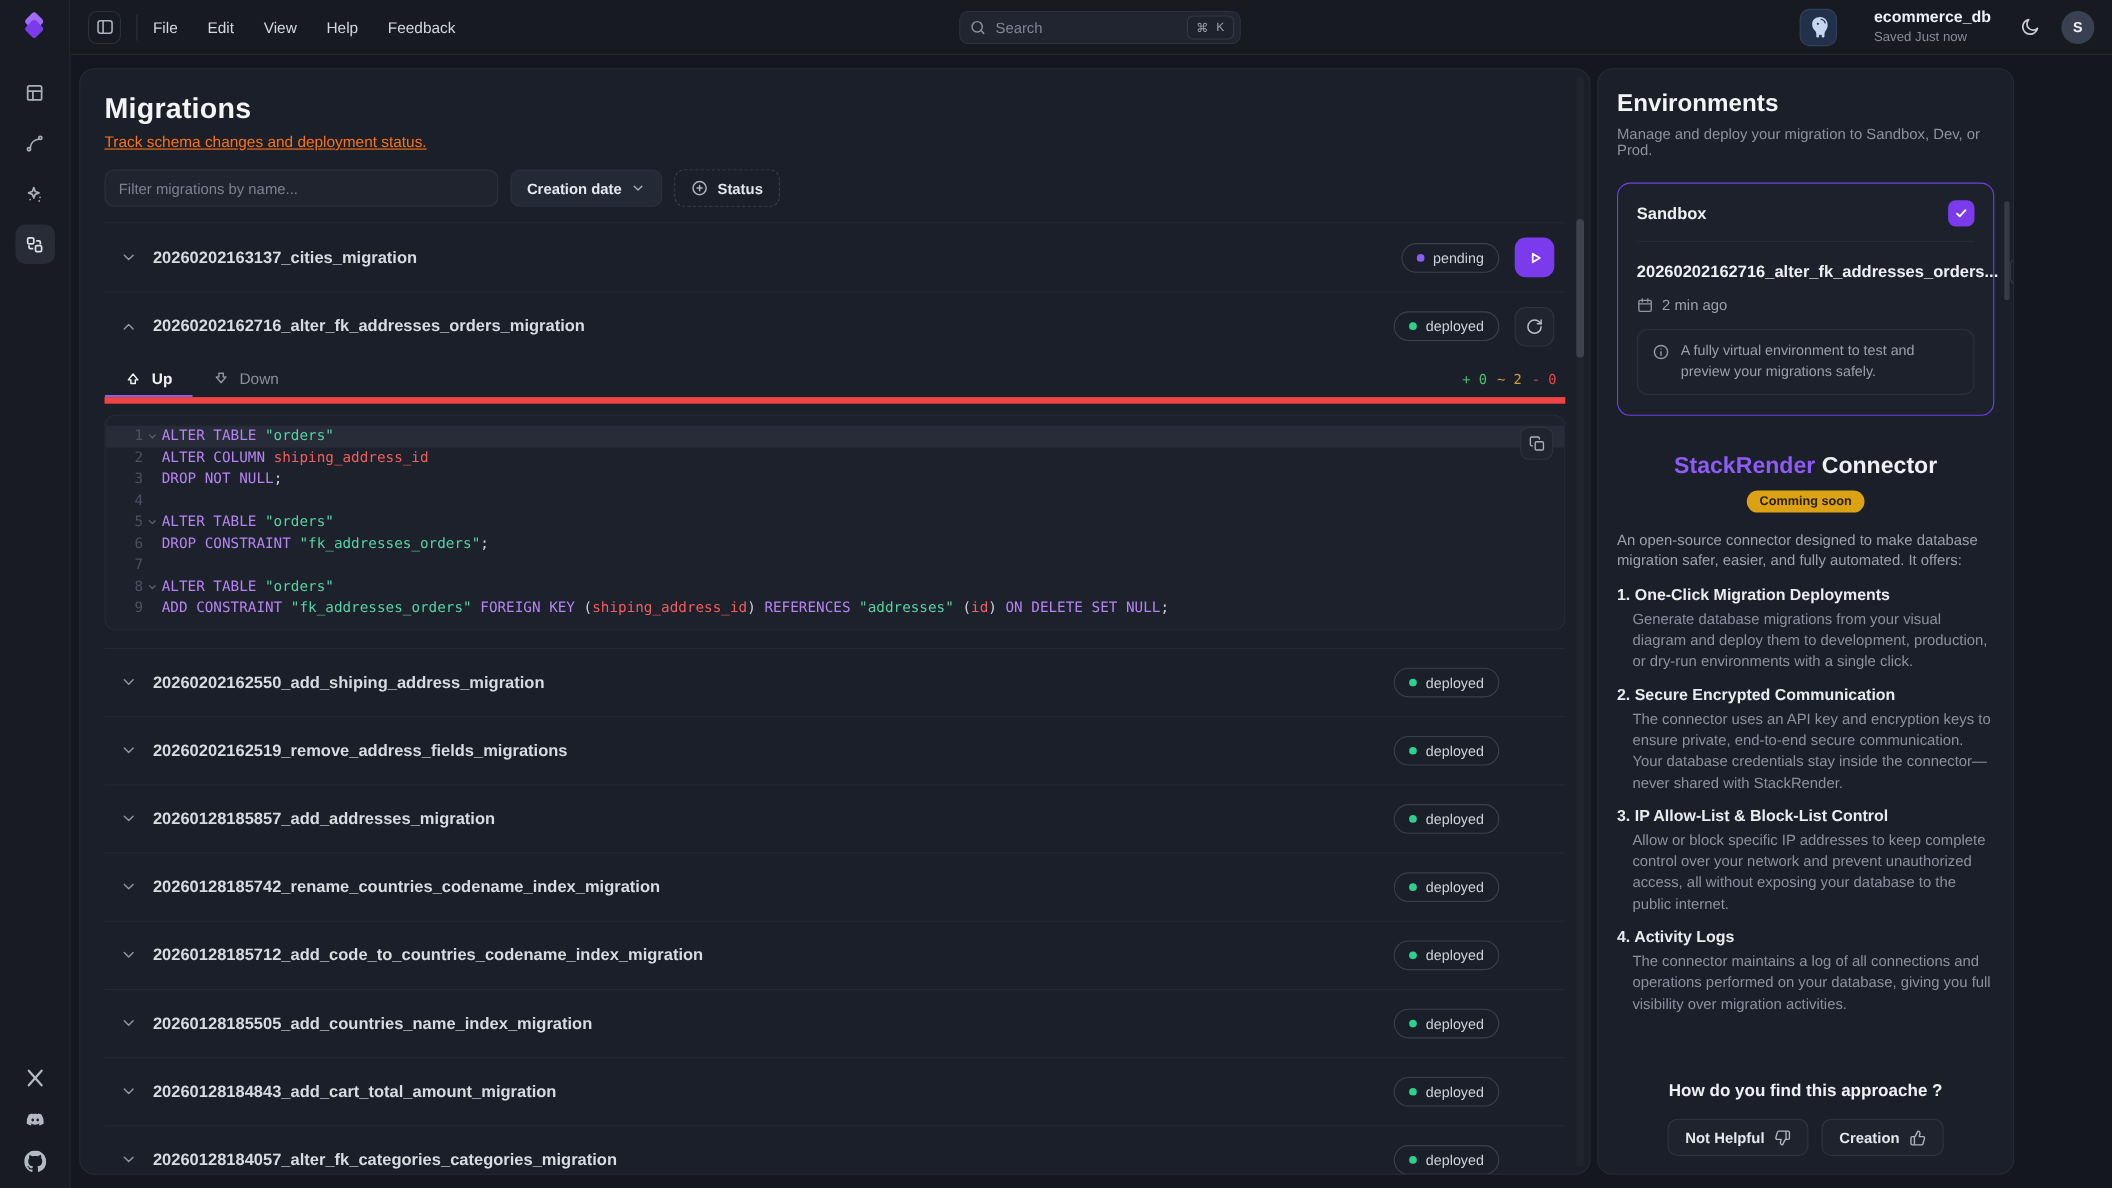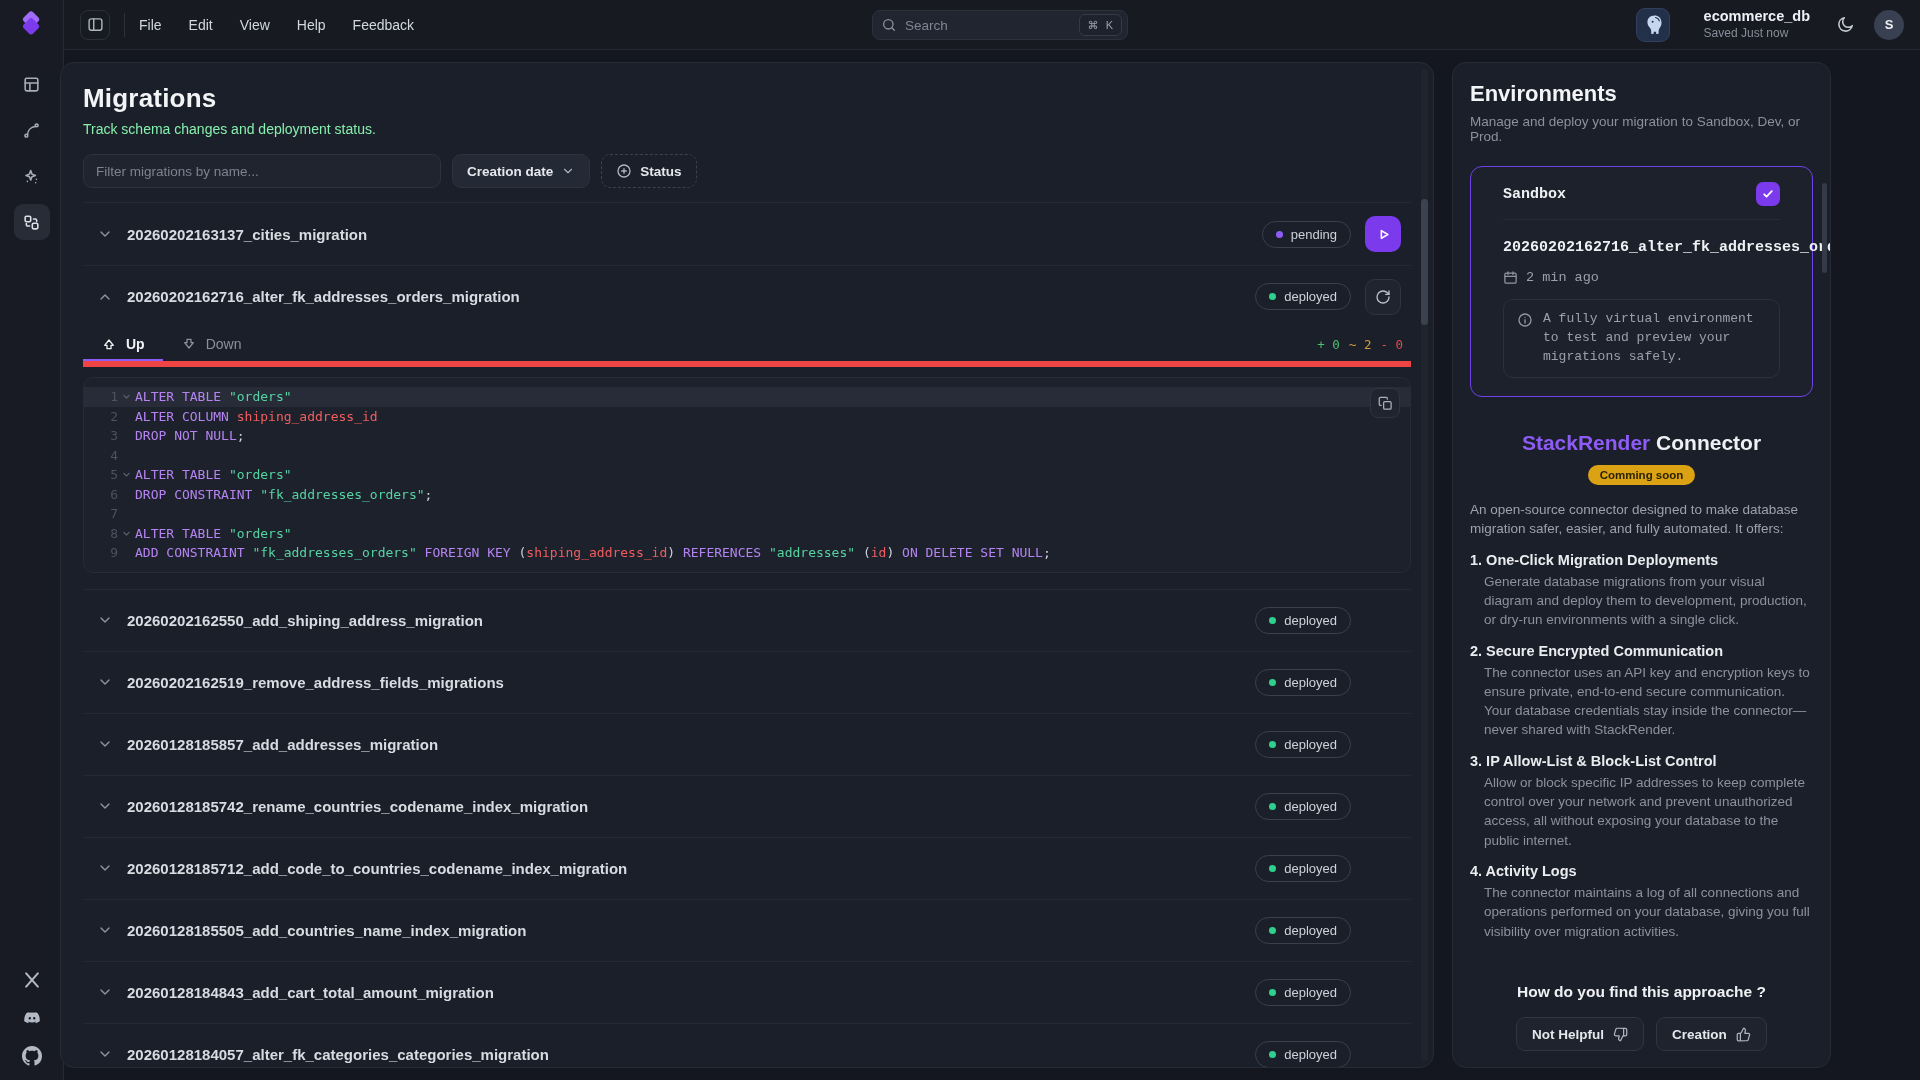--- a/index.html
+++ b/index.html
@@ -40,27 +40,27 @@
   .snav-item { width:36px; height:36px; border-radius:9px; display:flex; align-items:center; justify-content:center;
     color:#a7adb9; cursor:pointer; }
   .snav-item.active { background:#272c37; color:#dde0e6; }
   .snav-item [data-icon]{ width:19px; height:19px; }
   .s-social { margin-top:auto; display:flex; flex-direction:column; gap:18px; align-items:center; }
   .soc { width:20px; height:20px; color:#b4bac5; cursor:pointer; }
 
   
   .card { position:absolute; top:62px; height:1006px; background:#1b1f29; border:1px solid #262b36;
     border-radius:14px; overflow:hidden; }
-  .main-card { left:60px; width:1374px; }
+  .main-card { left:72px; width:1374px; }
   .right-card { left:1452px; width:379px; display:flex; flex-direction:column; padding:18px 17px 16px; }
 
   
   .main-pad { padding:20px 22px 0; }
   .h1 { font-size:26px; font-weight:bold; color:#f3f4f6; letter-spacing:.2px; }
-  .sub { font-size:14px; color:#86efac; margin-top:7px; }
+  .sub { font-size:14px; color:#f97316; margin-top:7px;text-decoration:underline; }
   .toolbar { display:flex; align-items:center; gap:11px; margin-top:17px; }
   .filter-input { width:358px; height:34px; background:#1f242e; border:1px solid #2d323d; border-radius:9px;
     color:#d7dae0; font-size:13.5px; padding:0 12px; outline:none; font-family:"Liberation Sans",sans-serif; }
   .filter-input::placeholder { color:#7c8390; }
   .btn { height:34px; display:inline-flex; align-items:center; gap:8px; padding:0 14px; border-radius:9px;
     font-size:13.5px; color:#e5e7ec; background:#242936; border:1px solid #2d323d; cursor:pointer;
     font-family:"Liberation Sans",sans-serif; font-weight:600;}
   .btn [data-icon]{ width:15px; height:15px; color:#aeb4c0; }
   .btn.dashed { background:transparent; border:1px dashed #3a4150; }
   .rows { margin-top:14px; border-top:1px solid #242934; }
@@ -104,21 +104,21 @@
   .fold [data-icon]{ width:9px; height:9px; }
   .ct { white-space:pre; color:#ced3dc; }
   .tk-k { color:#b584f2; } .tk-s { color:#56d4a2; } .tk-r { color:#f25e5e; } .tk-p { color:#ced3dc; }
 
   .sb-track { position:absolute; top:6px; bottom:6px; right:5px; width:7px; border-radius:4px; background:#20242d; }
   .sb-thumb { position:absolute; top:130px; right:0; width:7px; height:126px; border-radius:4px; background:#3c434f; cursor:grab; }
 
   
   .env-title { font-size:22px; font-weight:bold; color:#f3f4f6; }
   .env-sub { font-size:13.5px; color:#8b919d; margin-top:7px; }
-  .sandbox { margin-top:22px; border:1px solid #6f42e8; border-radius:12px; background:#1d212c; padding:15px 32px 18px;font-family:Liberation Mono, monospace; }
+  .sandbox { margin-top:22px; border:1px solid #6f42e8; border-radius:12px; background:#1d212c; padding:15px 17px 18px; }
   .sbx-head { display:flex; align-items:center; }
   .sbx-title { font-size:15px; font-weight:bold; color:#eef0f3; }
   .chk { margin-left:auto; width:24px; height:24px; border-radius:7px; background:#7c3aed; color:#fff;
     display:flex; align-items:center; justify-content:center; cursor:pointer; }
   .chk [data-icon]{ width:14px; height:14px; }
   .sbx-div { border-top:1px solid #262b36; margin:13px 0 14px; }
   .sbx-mig { display:flex; align-items:center; gap:10px; }
   .sbx-mig-name { font-size:15px; font-weight:bold; color:#eef0f3; white-space:nowrap; }
   .cur-badge { margin-left:auto; height:26px; padding:0 10px; border:1px solid #343a46; border-radius:8px;
     font-size:12.5px; font-weight:600; color:#d5d9df; display:flex; align-items:center; flex:none; }

